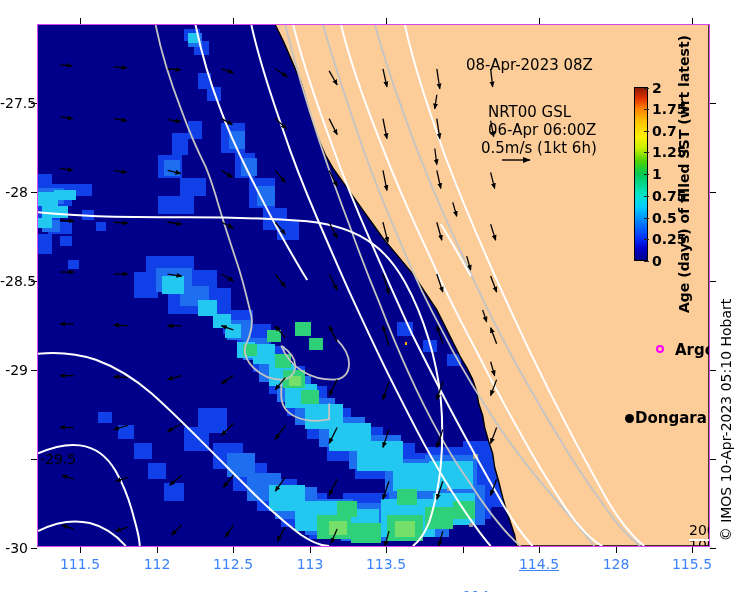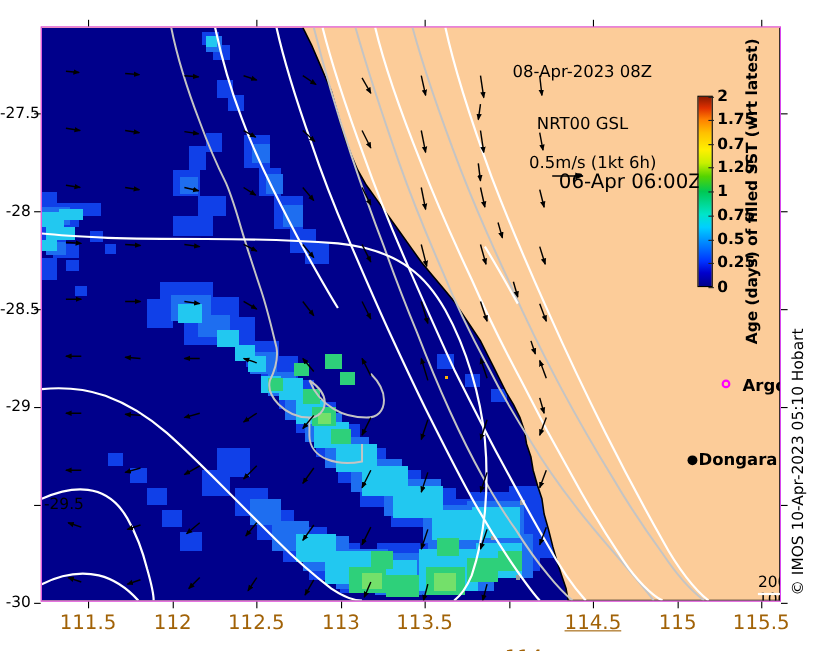--- a/index.html
+++ b/index.html
@@ -14,30 +14,30 @@
         background:#FCCC99;overflow:hidden;border:1px solid #d946ef;box-sizing:border-box;}
   #plot-inner{position:absolute;left:0;top:0;width:100%;height:100%;}
 
   
   .layer{position:absolute;left:0;top:0;width:100%;height:100%;}
 
   
   .tick{position:absolute;background:#000;}
   .xtick{width:1px;height:6px;}
   .ytick{height:1px;width:6px;}
-  .xlab{position:absolute;font-size:18px;color:#a16207;text-align:center;
+  .xlab{position:absolute;font-size:14px;color:#3b82f6;text-align:center;
         transform:translateX(-50%);white-space:nowrap;}
   .ylab{position:absolute;font-size:14px;color:#000;text-align:right;
         transform:translateY(-50%);white-space:nowrap;}
 
   
   .anno{position:absolute;color:#000;white-space:nowrap;}
   #title-date{left:428px;top:31px;font-size:15px;}
   #vec-l1{left:450px;top:78px;font-size:15px;}
-  #vec-l2{left:470px;top:96px;font-size:18px;margin-top:34px;}
+  #vec-l2{left:450px;top:96px;font-size:15px;}
   #vec-l3{left:443px;top:114px;font-size:15px;}
 
   .site-label{position:absolute;font-size:15px;font-weight:bold;color:#000;white-space:nowrap;}
   #argo-label{left:637px;top:316px;}
   #dongara-label{left:597px;top:384px;}
   .site-dot{position:absolute;border-radius:50%;}
   #argo-dot{left:618px;top:320px;width:8px;height:8px;
             border:2px solid #FF00FF;background:#FCCC99;box-sizing:border-box;}
   #dongara-dot{left:587px;top:389px;width:9px;height:9px;background:#000;}
 
@@ -474,21 +474,21 @@
   <div class="tick xtick" style="left:539px;top:18px;"></div>
   <div class="tick xtick" style="left:692px;top:18px;"></div>
 
   <div class="xlab" style="left:80px;top:556px;">111.5</div>
   <div class="xlab" style="left:157px;top:556px;">112</div>
   <div class="xlab" style="left:233px;top:556px;">112.5</div>
   <div class="xlab" style="left:310px;top:556px;">113</div>
   <div class="xlab" style="left:386px;top:556px;">113.5</div>
   <div class="xlab" style="left:476px;top:556px;margin-top:32px;">114</div>
   <div class="xlab" style="left:539px;top:556px;text-decoration:underline;">114.5</div>
-  <div class="xlab" style="left:616px;top:556px;">115</div>
+  <div class="xlab" style="left:616px;top:556px;">128</div>
   <div class="xlab" style="left:692px;top:556px;">115.5</div>
 
   <div class="tick ytick" style="left:31px;top:103px;"></div>
   <div class="tick ytick" style="left:31px;top:192px;"></div>
   <div class="tick ytick" style="left:31px;top:281px;"></div>
   <div class="tick ytick" style="left:31px;top:370px;"></div>
   <div class="tick ytick" style="left:31px;top:459px;"></div>
   <div class="tick ytick" style="left:31px;top:548px;"></div>
 
   <div class="tick ytick" style="left:710px;top:103px;"></div>

